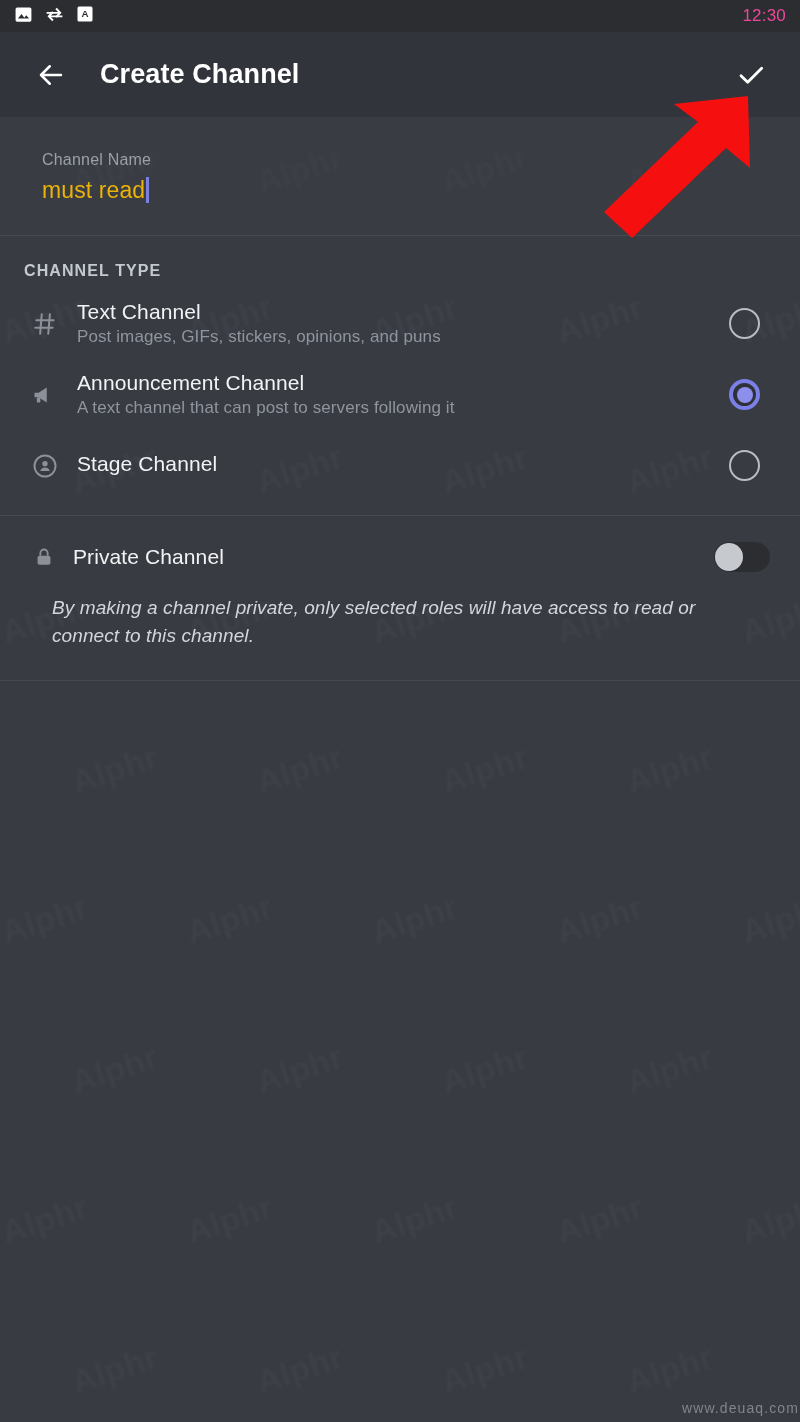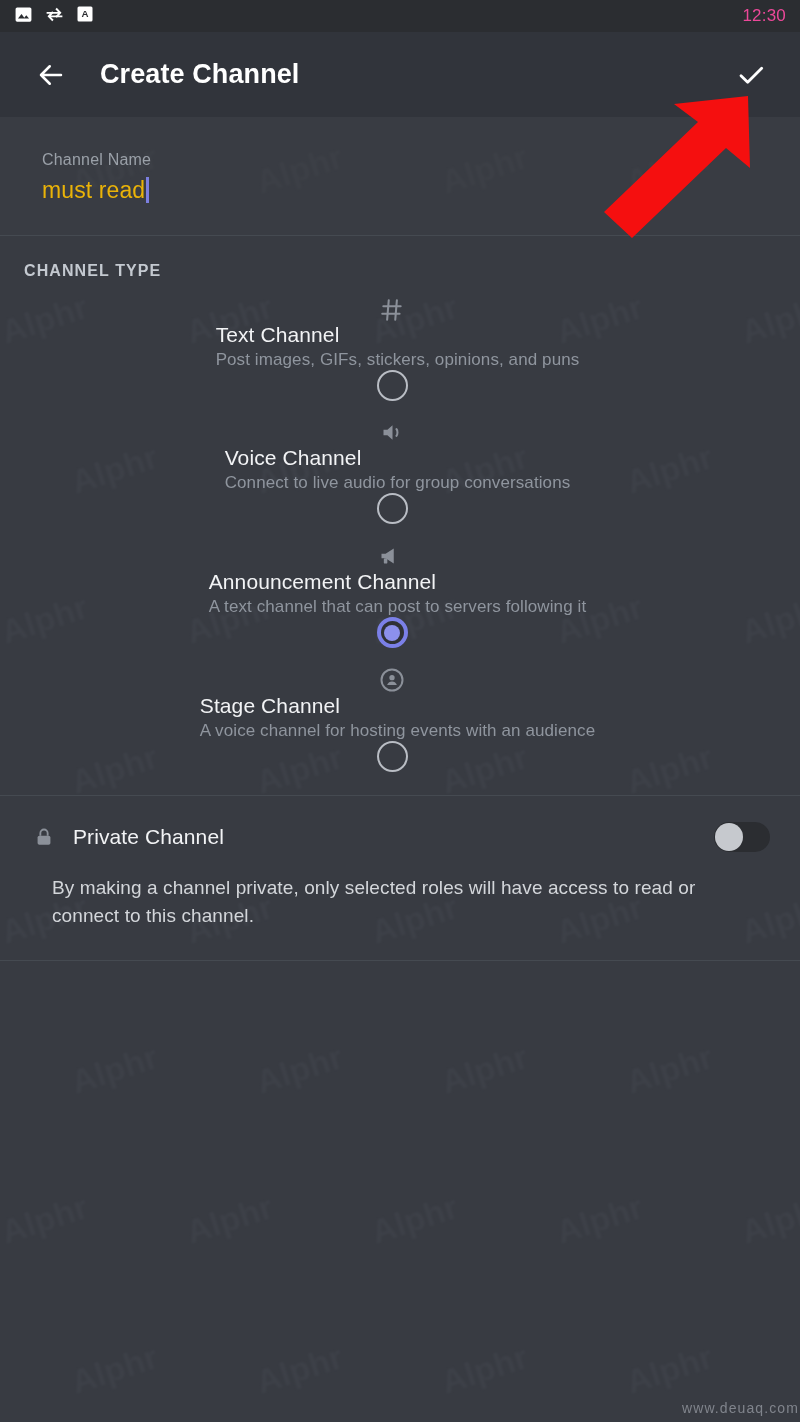--- a/index.html
+++ b/index.html
@@ -121,21 +121,20 @@
     font-weight:700;
     letter-spacing:1.1px;
     padding:26px 4px 8px 24px;
   }
   .type-list { position:relative; z-index:4; padding-bottom:14px; }
   .type-row {
     display:flex; align-items:center;
     padding:9px 40px 9px 24px;
     min-height:71px;
     cursor:pointer;
-    flex-direction:column;
   }
   .type-icon {
     width:42px; min-width:42px;
     display:flex; align-items:center; justify-content:center;
     color:#8b9099;
   }
   .type-text { flex:1; padding-left:11px; }
   .type-title {
     color:#f2f3f5;
     font-size:21px;
@@ -196,20 +195,21 @@
     width:28px; height:28px;
     border-radius:50%;
     background:#c6c9ce;
   }
   .private-desc {
     color:#d3d6da;
     font-size:19px;
     line-height:1.48;
     padding:22px 14px 0 28px;
     letter-spacing:.1px;
+    font-style:italic;
   }
 
   
   .filler { position:relative; z-index:2; flex:1; }
 
   
   .arrow-annot {
     position:absolute;
     left:600px; top:92px;
     width:180px; height:148px;
@@ -343,33 +343,20 @@
               <path d="M9 3L7.5 21M16.5 3L15 21M4 8.5h16M3 15.5h16" stroke="#8b9099" stroke-width="1.9" fill="none" stroke-linecap="round"></path>
             </svg>
         </div>
         <div class="type-text">
           <div class="type-title">Text Channel</div>
           <div class="type-desc">Post images, GIFs, stickers, opinions, and puns</div>
         </div>
         <div class="radio"></div>
       </div>
 
-      <div class="type-row">
-        <div class="type-icon">
-          <svg width="27" height="27" viewBox="0 0 24 24">
-            <path d="M4 9.5h3.5L12 5.5v13L7.5 14.5H4z" fill="#8b9099"></path>
-            <path d="M15.5 9c1.2 1 1.2 5 0 6" stroke="#8b9099" stroke-width="1.8" fill="none" stroke-linecap="round"></path>
-          </svg>
-        </div>
-        <div class="type-text">
-          <div class="type-title">Voice Channel</div>
-          <div class="type-desc">Connect to live audio for group conversations</div>
-        </div>
-        <div class="radio"></div>
-      </div>
 
       <div class="type-row">
         <div class="type-icon">
           <svg width="28" height="28" viewBox="0 0 24 24">
             <path d="M3 10v4h3.5l7 4.5V5.5L6.5 10z" fill="#8b9099"></path>
             <rect x="5" y="14" width="3" height="4.5" rx="1" fill="#8b9099"></rect>
           </svg>
         </div>
         <div class="type-text">
           <div class="type-title">Announcement Channel</div>
@@ -381,21 +368,20 @@
       <div class="type-row">
         <div class="type-icon">
           <svg width="28" height="28" viewBox="0 0 24 24">
             <circle cx="12" cy="12" r="9" stroke="#8b9099" stroke-width="1.7" fill="none"></circle>
             <circle cx="12" cy="10" r="2.3" fill="#8b9099"></circle>
             <path d="M7.8 16.2c.8-1.9 2.4-2.9 4.2-2.9s3.4 1 4.2 2.9" fill="#8b9099"></path>
           </svg>
         </div>
         <div class="type-text">
           <div class="type-title">Stage Channel</div>
-          <div class="type-desc">A voice channel for hosting events with an audience</div>
         </div>
         <div class="radio"></div>
       </div>
 
     </div>
 
     <div class="divider"></div>
 
     <div class="private-section">
       <div class="private-row">

